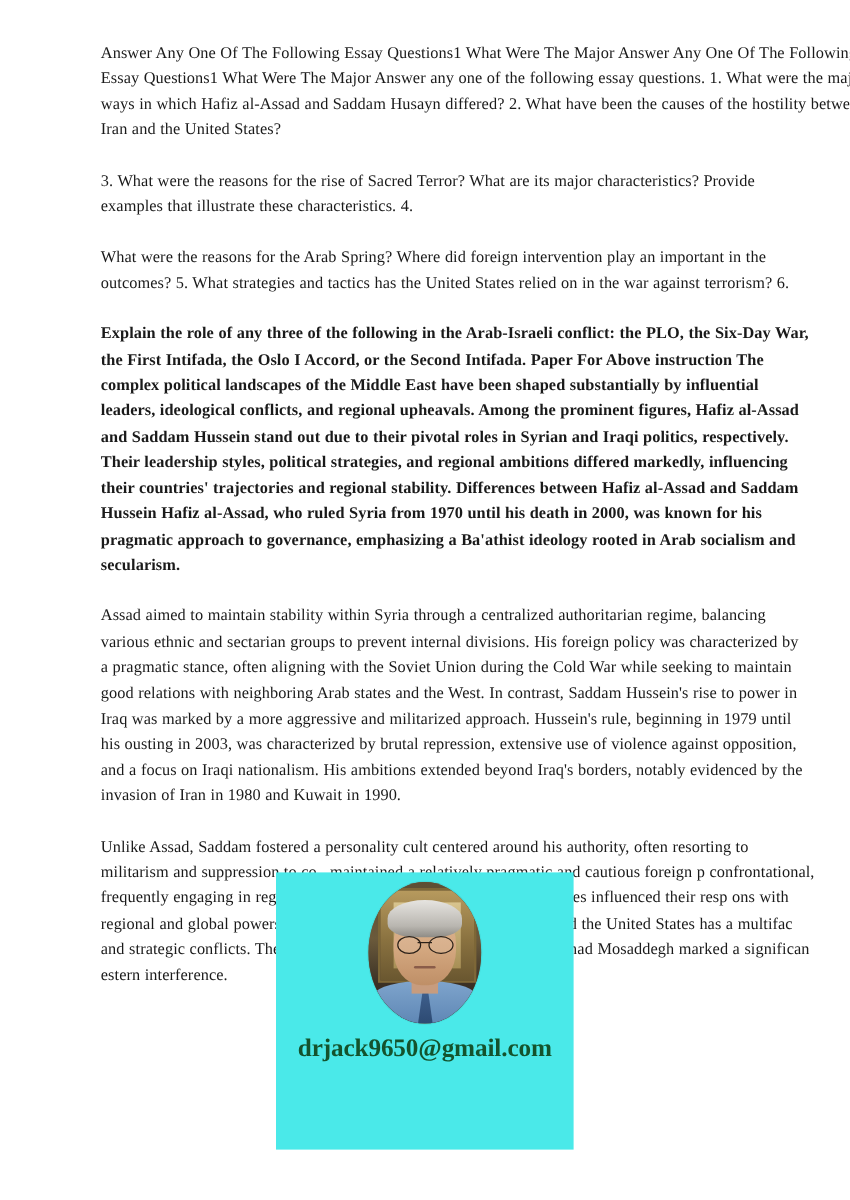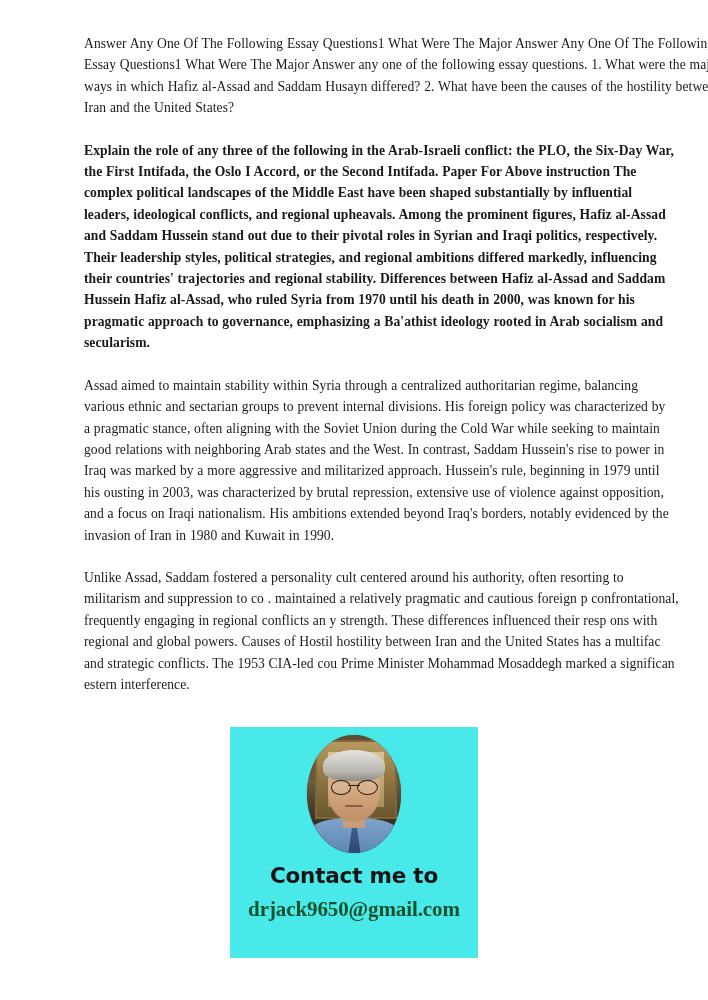--- a/index.html
+++ b/index.html
@@ -171,20 +171,22 @@
     letter-spacing: -0.1px;
   }
 </style>
 </head>
 <body>
 
 <div id="page">
 
   <div class="doc-body">
     <p class="para p-intro">Answer Any One Of The Following Essay Questions1 What Were The Major Answer Any One Of The Following Essay Questions1 What Were The Major Answer any one of the following essay questions. 1. What were the major ways in which Hafiz al-Assad and Saddam Husayn differed? 2. What have been the causes of the hostility between Iran and the United States?</p>
+    <p class="para p-q3">3. What were the reasons for the rise of Sacred Terror? What are its major characteristics? Provide examples that illustrate these characteristics. 4.</p>
+    <p class="para p-q4">What were the reasons for the Arab Spring? Where did foreign intervention play an important in the outcomes? 5. What strategies and tactics has the United States relied on in the war against terrorism? 6.</p>
     <p class="para p-long">Explain the role of any three of the following in the Arab-Israeli conflict: the PLO, the Six-Day War, the First Intifada, the Oslo I Accord, or the Second Intifada. Paper For Above instruction The complex political landscapes of the Middle East have been shaped substantially by influential leaders, ideological conflicts, and regional upheavals. Among the prominent figures, Hafiz al-Assad and Saddam Hussein stand out due to their pivotal roles in Syrian and Iraqi politics, respectively. Their leadership styles, political strategies, and regional ambitions differed markedly, influencing their countries' trajectories and regional stability. Differences between Hafiz al-Assad and Saddam Hussein Hafiz al-Assad, who ruled Syria from 1970 until his death in 2000, was known for his pragmatic approach to governance, emphasizing a Ba'athist ideology rooted in Arab socialism and secularism.</p>
     <p class="para p-assad">Assad aimed to maintain stability within Syria through a centralized authoritarian regime, balancing various ethnic and sectarian groups to prevent internal divisions. His foreign policy was characterized by a pragmatic stance, often aligning with the Soviet Union during the Cold War while seeking to maintain good relations with neighboring Arab states and the West. In contrast, Saddam Hussein's rise to power in Iraq was marked by a more aggressive and militarized approach. Hussein's rule, beginning in 1979 until his ousting in 2003, was characterized by brutal repression, extensive use of violence against opposition, and a focus on Iraqi nationalism. His ambitions extended beyond Iraq's borders, notably evidenced by the invasion of Iran in 1980 and Kuwait in 1990.</p>
     <p class="para p-unlike">Unlike Assad, Saddam fostered a personality cult centered around his authority, often resorting to militarism and suppression to co                                        . maintained a relatively pragmatic and cautious foreign p                                        confrontational, frequently engaging in regional conflicts an                                      y strength. These differences influenced their resp                                      ons with regional and global powers. Causes of Hostil                                      hostility between Iran and the United States has a multifac                                      and strategic conflicts. The 1953 CIA-led cou                                      Prime Minister Mohammad Mosaddegh marked a significan                                      estern interference.</p>
   </div>
 
   <div id="watermark" style="background: rgb(74, 233, 233);">
 
     <div class="portrait">
       <div class="ph-wall"></div>
       <div class="ph-frame">
@@ -193,18 +195,17 @@
       <div class="ph-shirt"></div>
       <div class="ph-tie"></div>
       <div class="ph-neck"></div>
       <div class="ph-head"></div>
       <div class="ph-hair"></div>
       <div class="ph-glasses"></div>
       <div class="ph-bridge"></div>
       <div class="ph-mouth"></div>
     </div>
 
-    <div class="wm-line wm-line1">Contact me to</div>
     <div class="wm-email">drjack9650@gmail.com</div>
 
   </div>
 
 </div>
 
 </body></html>

